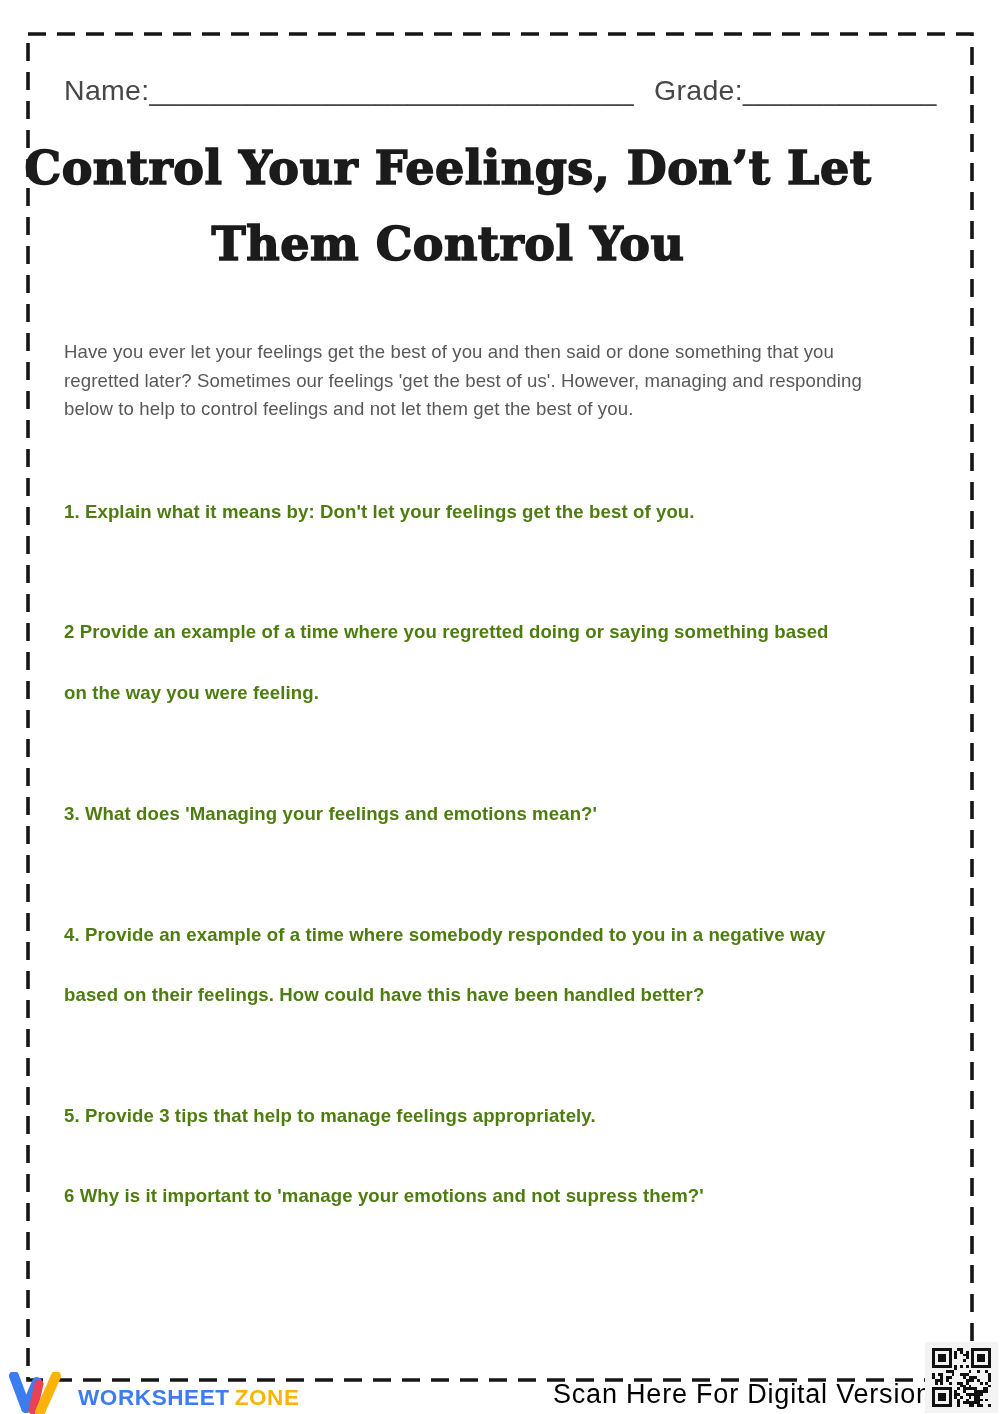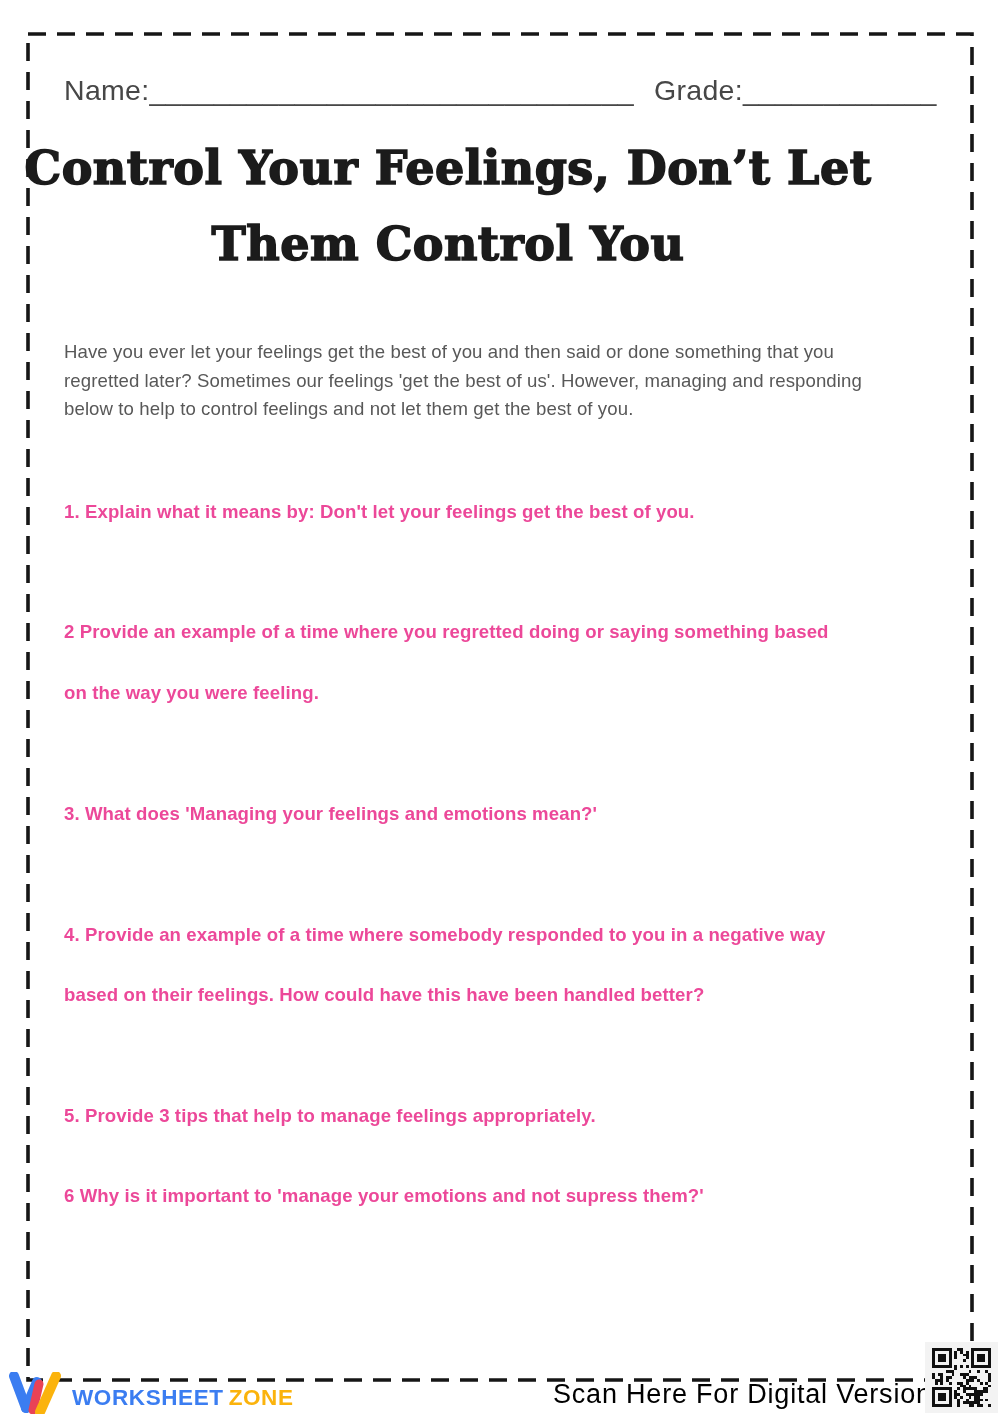--- a/index.html
+++ b/index.html
@@ -37,27 +37,27 @@
     left:64px;top:338px;
     font-size:18.6px;line-height:28.6px;
     color:#585858;
     letter-spacing:0.1px;
   }
   
   .q{
     left:64px;
     font-size:18.6px;
     font-weight:bold;
-    color:#ec4899;
+    color:#4d7c0f;
     letter-spacing:0.1px;
   }
   
   .logo{left:8px;top:1372px;display:flex;align-items:center;}
   .logo-mark{width:56px;height:42px;}
-  .logo-word{font-size:22.5px;font-weight:bold;letter-spacing:0.6px;margin-left:8px;margin-top:10px;}
+  .logo-word{font-size:22.5px;font-weight:bold;letter-spacing:0.6px;margin-left:14px;margin-top:10px;}
   .w1{color:#3b7df1;}
   .w2{color:#fbb30c;margin-left:5px;}
   .scan{
     left:553px;top:1379px;
     font-size:27px;color:#000000;
     letter-spacing:0.8px;
   }
   .qr-box{
     left:925px;top:1342px;width:73px;height:71px;
     background:#f3f3f3;

